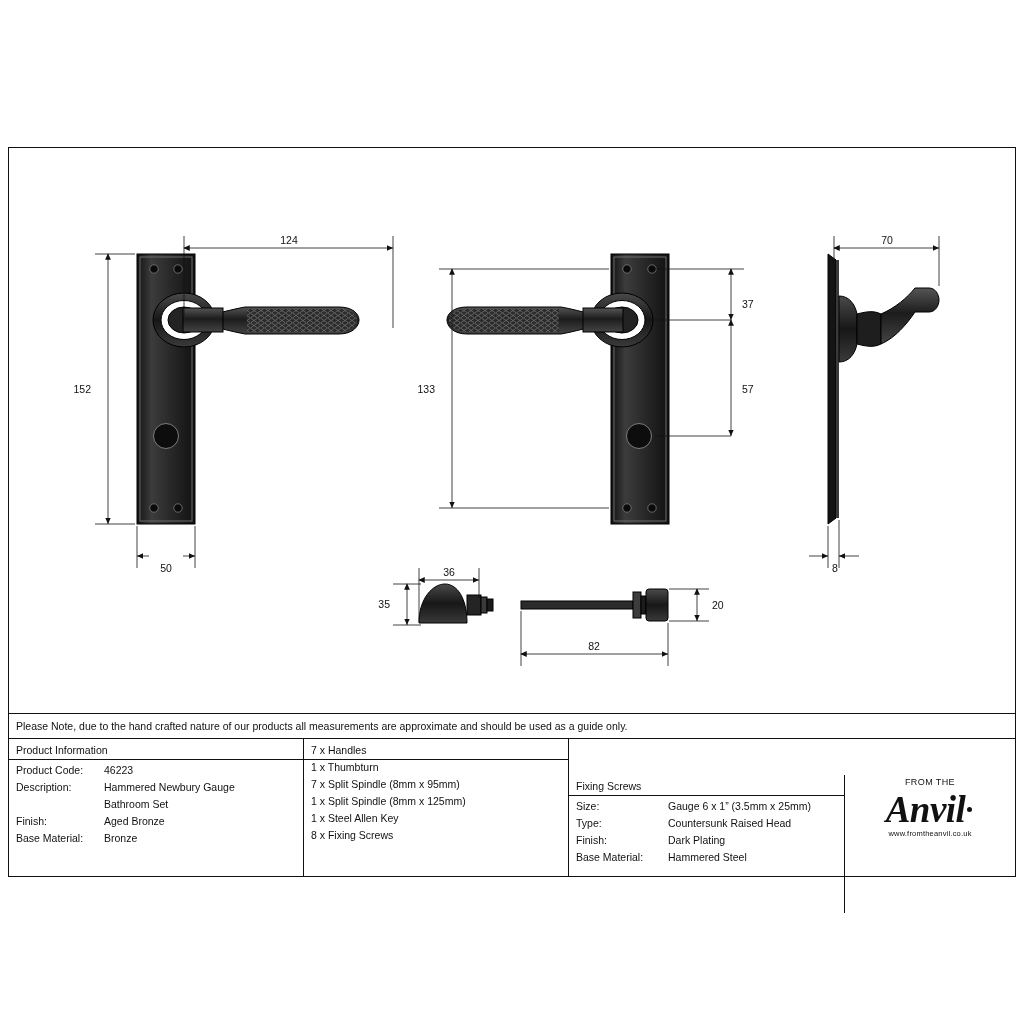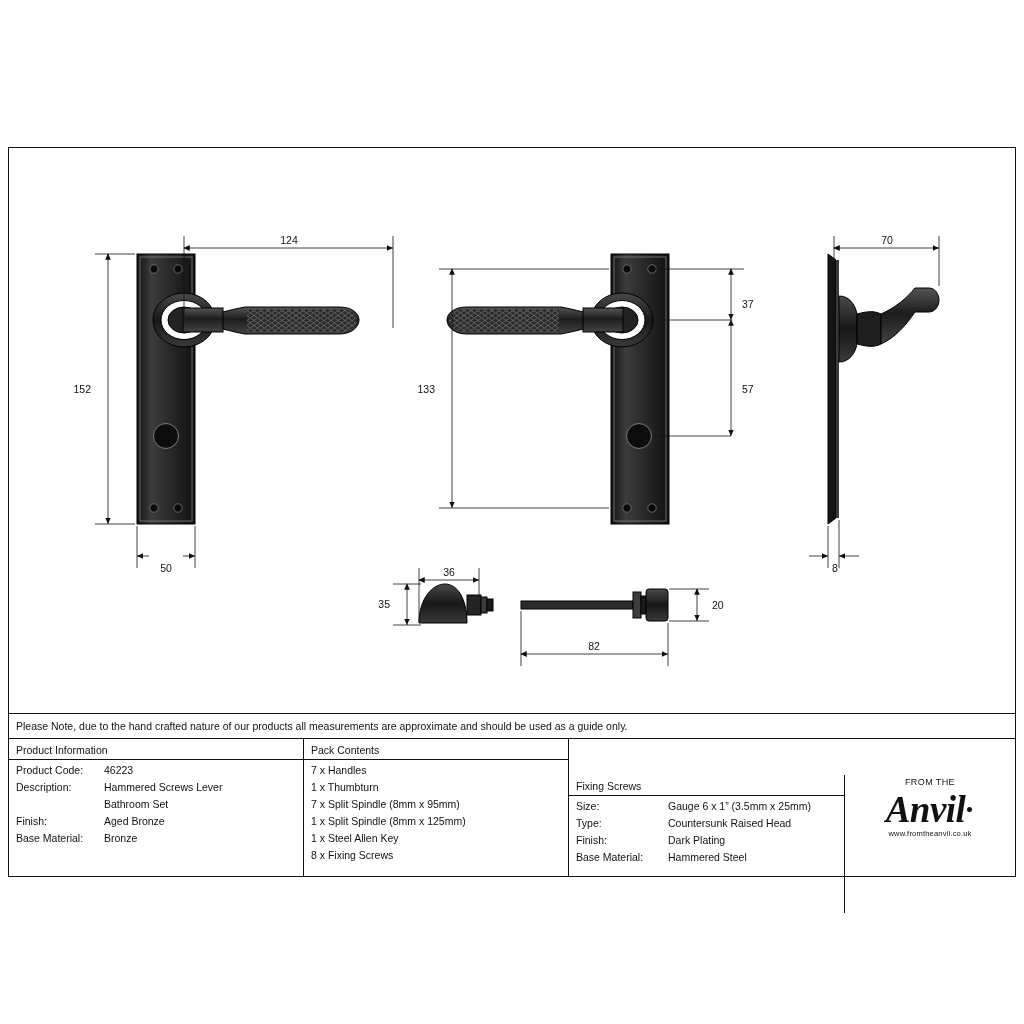--- a/index.html
+++ b/index.html
@@ -281,39 +281,38 @@
     <div class="col" style="width:295px;">
       <div class="col-head">Product Information</div>
       <div class="head-sep"></div>
       <div class="col-body">
         <div class="kv">
           <span class="k">Product Code:</span>
           <span class="v">46223</span>
         </div>
         <div class="kv">
           <span class="k">Description:</span>
-          <span class="v">Hammered Screws Lever</span>
+          <span class="v">Hammered Newbury Gauge</span>
         </div>
         <div class="kv">
           <span class="k"></span>
           <span class="v">Bathroom Set</span>
         </div>
         <div class="kv">
           <span class="k">Finish:</span>
           <span class="v">Aged Bronze</span>
         </div>
         <div class="kv">
           <span class="k">Base Material:</span>
           <span class="v">Bronze</span>
         </div>
       </div>
     </div>
 
     <div class="col" style="width:265px;">
-      <div class="col-head">Pack Contents</div>
       <div class="head-sep"></div>
       <div class="col-body">
         <div class="plain">7 x Handles</div>
         <div class="plain">1 x Thumbturn</div>
         <div class="plain">7 x Split Spindle (8mm x 95mm)</div>
         <div class="plain">1 x Split Spindle (8mm x 125mm)</div>
         <div class="plain">1 x Steel Allen Key</div>
         <div class="plain">8 x Fixing Screws</div>
       </div>
     </div>

